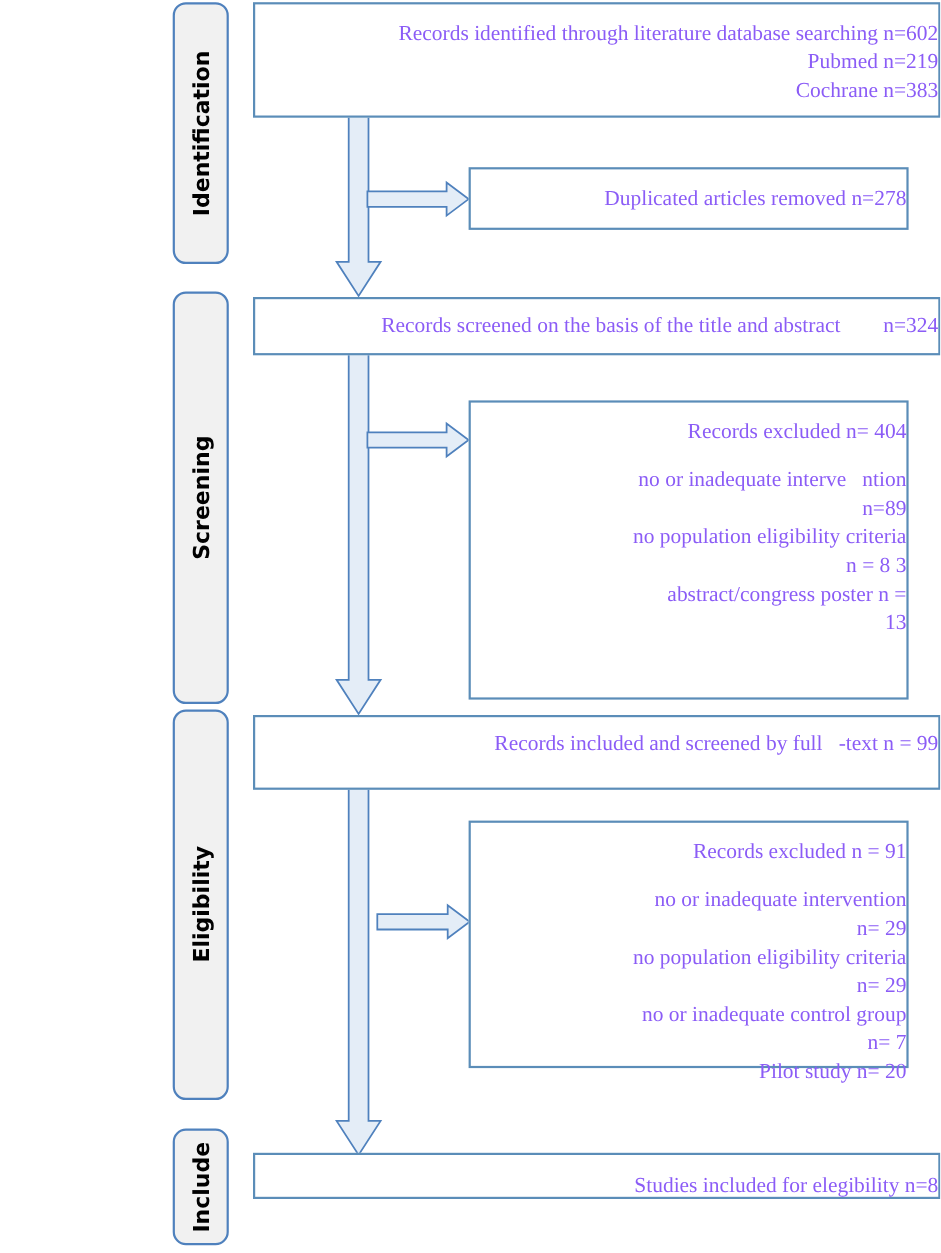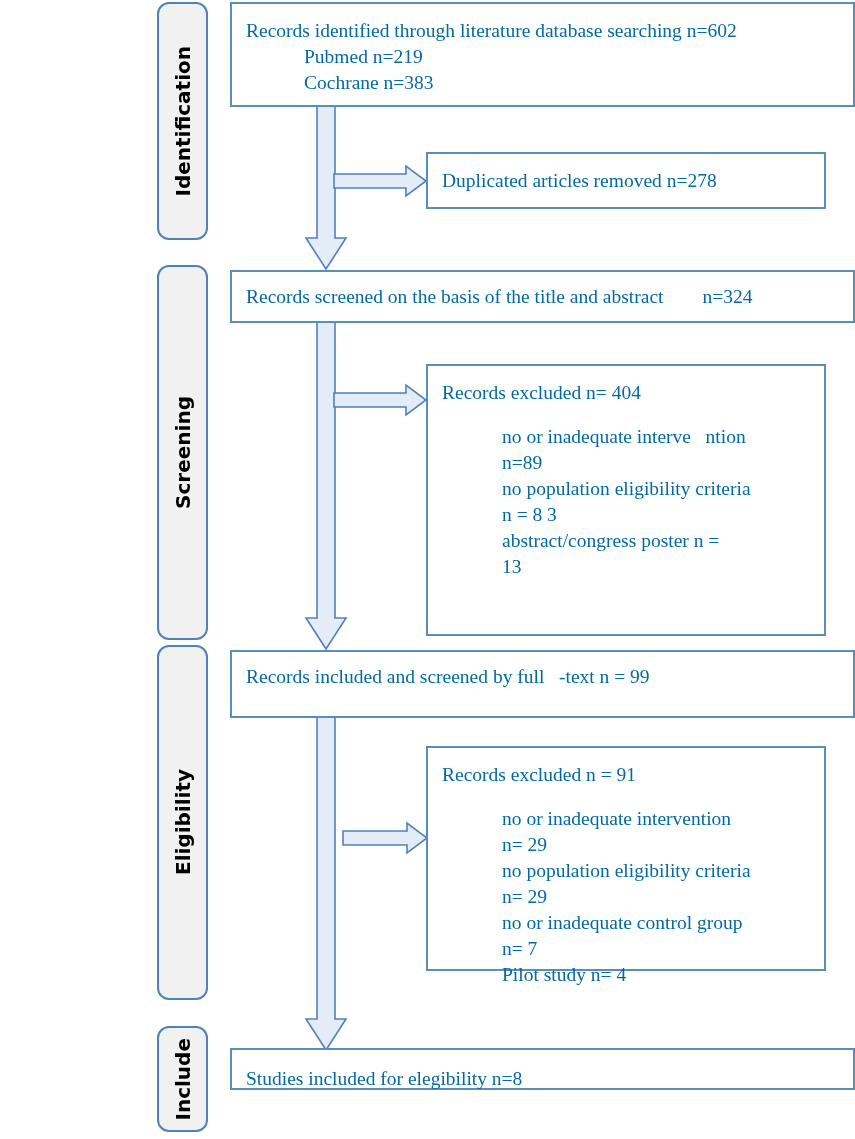--- a/index.html
+++ b/index.html
@@ -45,22 +45,23 @@
   .box {
     position: absolute;
     box-sizing: border-box;
     border: 2px solid #5B8DB8;
     background: #ffffff;
   }
   .box-text {
     font-family: "Liberation Serif", serif;
     font-size: 19.5px;
     line-height: 26px;
-    color: #0369a1;
+    color: #8b5cf6;
     white-space: pre-wrap;
+    text-align: right;
   }
   .pad-main {
     padding: 14px 0 0 14px;
   }
   .indent-1 {
     padding-left: 58px;
   }
   .indent-2 {
     padding-left: 60px;
   }
@@ -162,20 +163,20 @@
 
   <div class="box" style="left:426px; top:746px; width:400px; height:225px; padding:14px 0 16px 14px;">
     <div class="box-text">Records excluded n = 91</div>
     <div style="height:18px;"></div>
     <div class="box-text indent-2">no or inadequate intervention</div>
     <div class="box-text indent-2">n= 29</div>
     <div class="box-text indent-2">no population eligibility criteria</div>
     <div class="box-text indent-2">n= 29</div>
     <div class="box-text indent-2">no or inadequate control group</div>
     <div class="box-text indent-2">n= 7</div>
-    <div class="box-text indent-2">Pilot study n= 4</div>
+    <div class="box-text indent-2">Pilot study n= 20</div>
   </div>
 
   <div class="box" style="left:230px; top:1048px; width:625px; height:42px; padding:16px 0 0 14px;">
     <div class="box-text">Studies included for elegibility n=8</div>
   </div>
 
 </div>
 
 </body></html>

